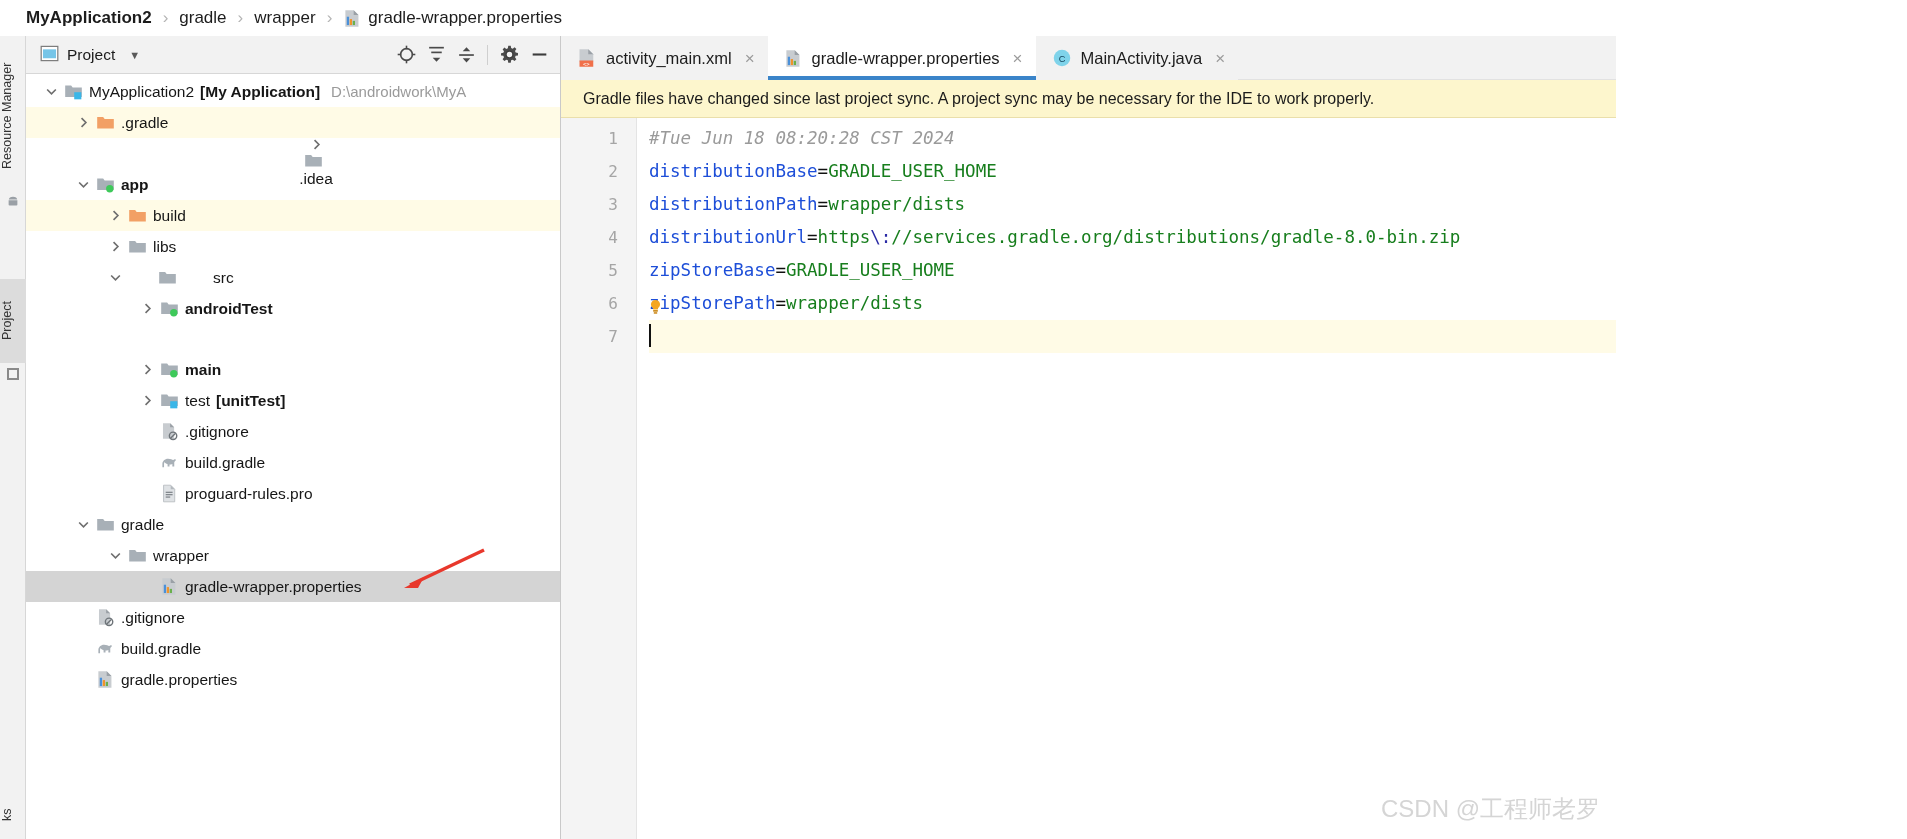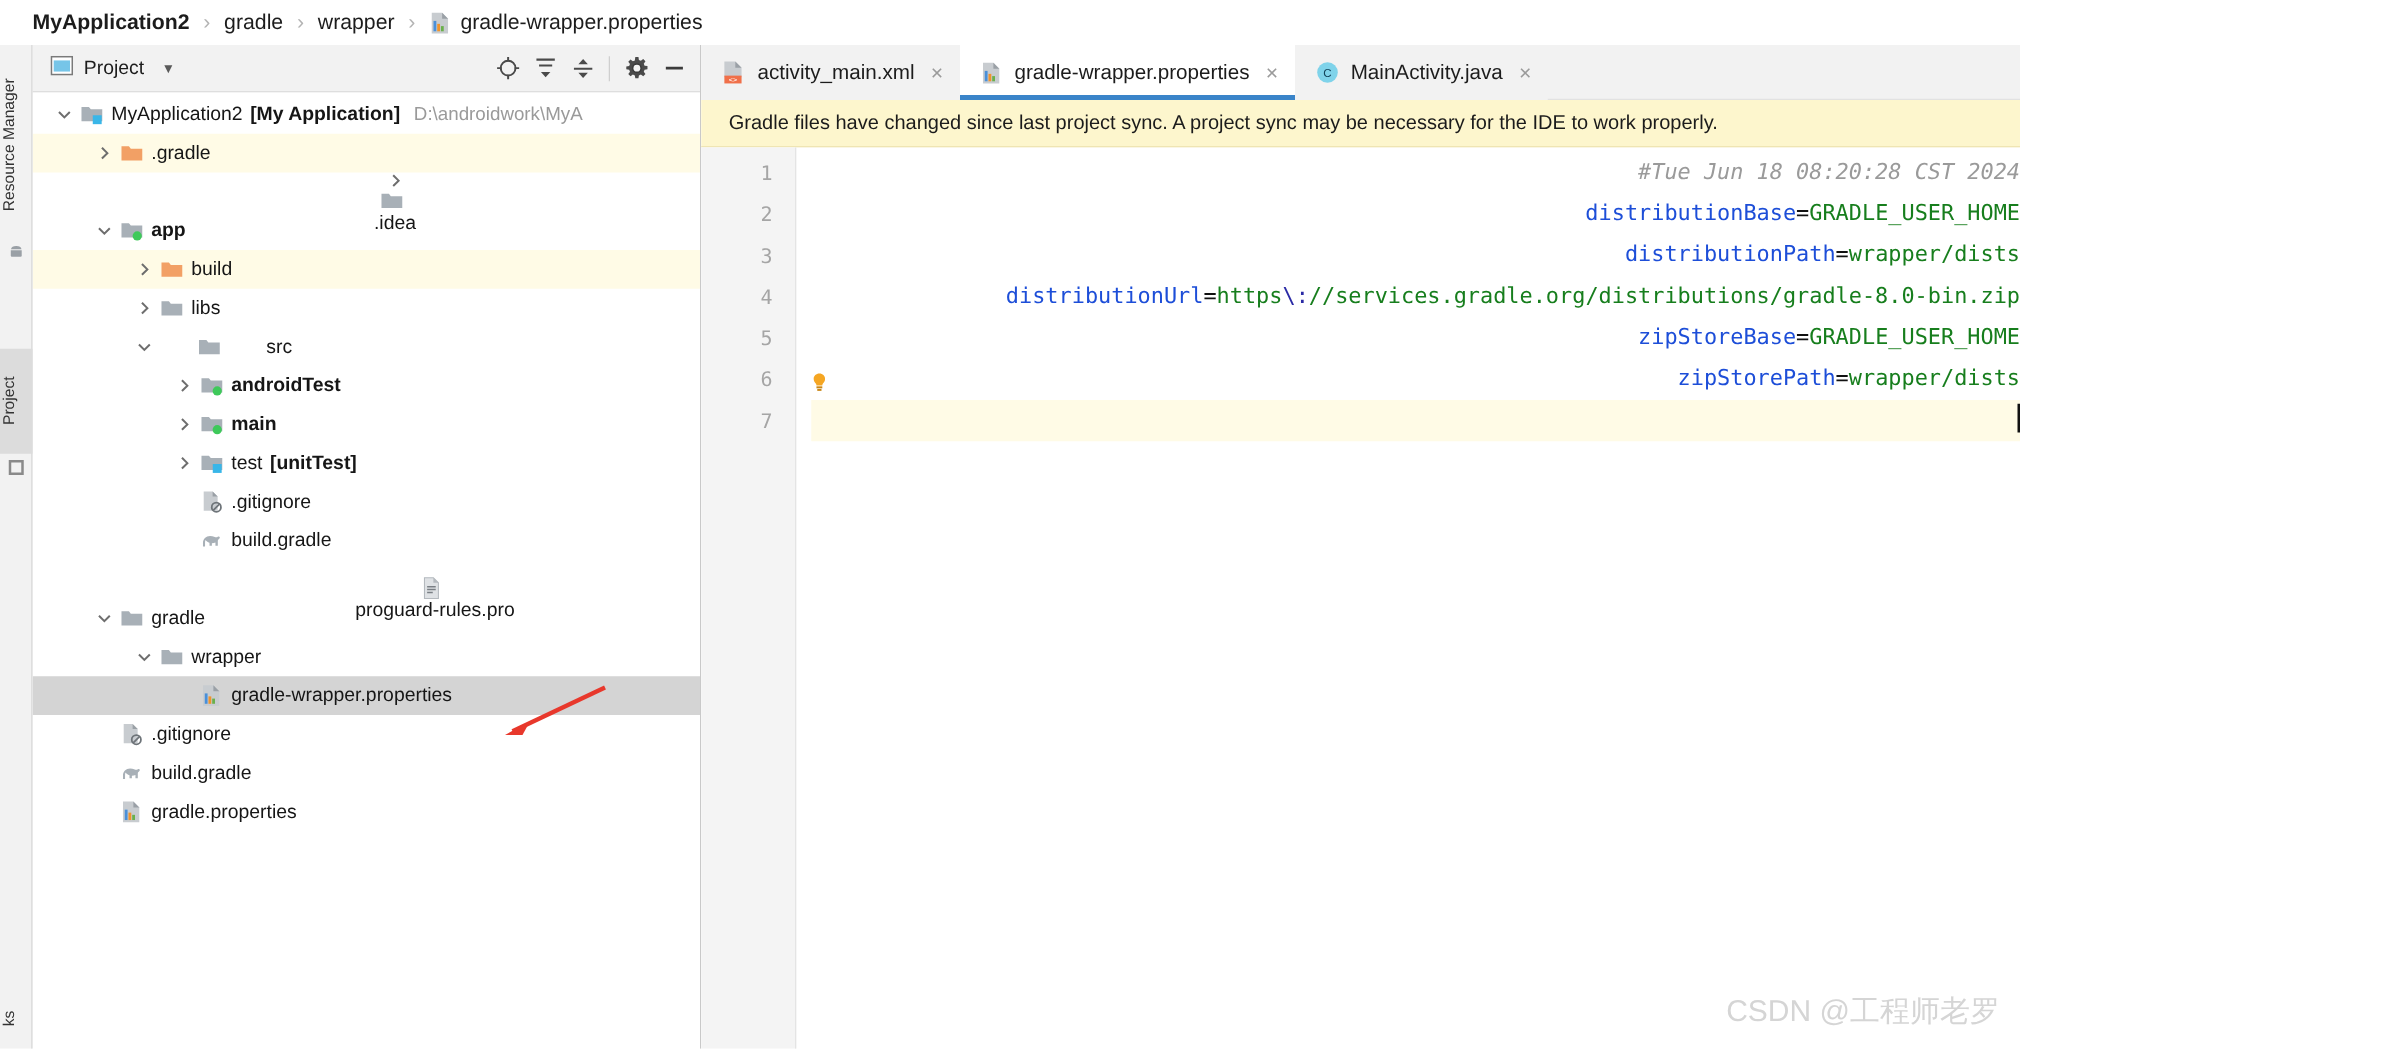--- a/index.html
+++ b/index.html
@@ -123,21 +123,20 @@
     text-align: right;
     font-family: "DejaVu Sans Mono", monospace;
     font-size: 16px; color: #a5a5a5;
   }
   .gutter .gl { height: 33px; line-height: 33px; padding-right: 18px; position: relative; }
   .code {
     flex: 1; padding-top: 4px; padding-left: 12px;
     font-family: "DejaVu Sans Mono", monospace;
     font-size: 17.5px;
     overflow: hidden;
-    text-align: right;
   }
   .cl { height: 33px; line-height: 33px; white-space: pre; position: relative; }
   .cl.cursorline { background: #fffbe6; }
   .k { color: #1d4ed8; }
   .v { color: #177e1d; }
   .op { color: #111111; }
   .esc { color: #2a2aa5; }
   .cm { color: #9a9a9a; font-style: italic; }
   .caret {
     display: inline-block; width: 2px; height: 23px;
@@ -366,21 +365,21 @@
               </svg>
             </span>
             <span class="tico">
               <svg width="19" height="19" viewBox="0 0 16 16">
                 <path d="M1 3h5l1.3 1.6H15v8H1z" fill="#a8b0b7"></path>
                 <circle cx="11.6" cy="11.6" r="3.1" fill="#3ec95a"></circle>
               </svg>
             </span>
             <span class="tlabel b">androidTest</span>
           </div>
-          <div class="trow" style="padding-left: 110px;">
+          <div class="trow" style="padding-left: 110px; margin-top: 30px;">
             <span class="arrow">
               <svg width="13" height="13" viewBox="0 0 12 12">
                 <path d="M4.2 2l4 4-4 4" fill="none" stroke="#6e6e6e" stroke-width="1.5"></path>
               </svg>
             </span>
             <span class="tico">
               <svg width="19" height="19" viewBox="0 0 16 16">
                 <path d="M1 3h5l1.3 1.6H15v8H1z" fill="#a8b0b7"></path>
                 <circle cx="11.6" cy="11.6" r="3.1" fill="#3ec95a"></circle>
               </svg>
@@ -424,21 +423,21 @@
                 <path d="M4.2 2l4 4-4 4" fill="none" stroke="#6e6e6e" stroke-width="1.5"></path>
               </svg>
             </span>
             <span class="tico">
               <svg width="19" height="19" viewBox="0 0 16 16">
                 <path d="M2 9.5c0-2.6 2-4.6 4.8-4.6 2.3 0 3.4.9 4.3.9.7 0 1-.5 1.5-.5.6 0 1 .5.6 1.1-.5.7-1.2.8-1.2 1.8v3.2h-1.6v-2.2c-.7.3-1.5.5-2.4.5v1.7H6.4v-1.9C5.1 9 4.2 8.4 3.7 7.6c-.2.5-.3 1.1-.3 1.9v2.4H2z" fill="#a8b0b7"></path>
               </svg>
             </span>
             <span class="tlabel">build.gradle</span>
           </div>
-          <div class="trow" style="padding-left: 110px; flex-direction: column;">
+          <div class="trow" style="padding-left: 110px;">
             <span class="arrow empty">
               <svg width="13" height="13" viewBox="0 0 12 12">
                 <path d="M4.2 2l4 4-4 4" fill="none" stroke="#6e6e6e" stroke-width="1.5"></path>
               </svg>
             </span>
             <span class="tico">
               <svg width="19" height="19" viewBox="0 0 16 16">
                 <path d="M3 1h6l3.4 3.4V15H3z" fill="#dfe2e5" stroke="#b4b9be" stroke-width="0.7"></path>
                 <path d="M9 1l3.4 3.4H9z" fill="#b4b9be"></path>
                 <line x1="4.8" y1="7" x2="10.6" y2="7" stroke="#7a7f85"></line>

